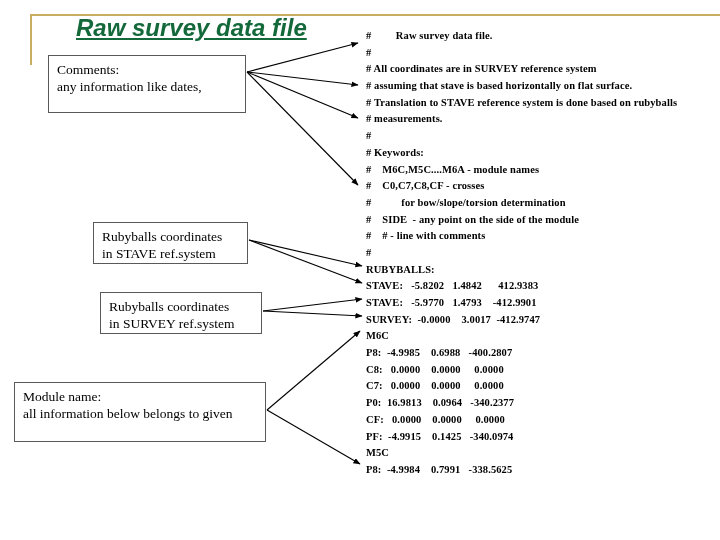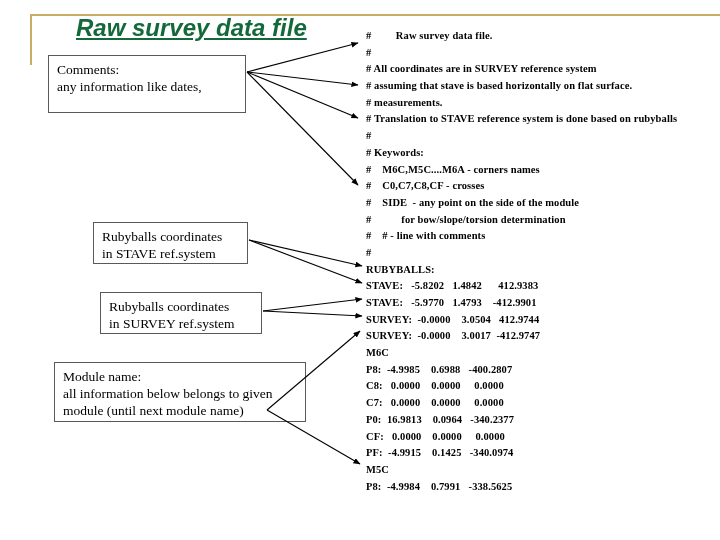--- a/index.html
+++ b/index.html
@@ -59,21 +59,21 @@
     color: #000000;
     font-size: 13.5px;
     line-height: 17px;
     padding: 5px 8px 4px 8px;
   }
   .box .ln { display: block; white-space: nowrap; font-family: Liberation Serif, serif; }
 
   #box-comments { left: 48px; top: 55px; width: 198px; height: 58px; }
   #box-ruby-stave { left: 93px; top: 222px; width: 155px; height: 42px; }
   #box-ruby-survey { left: 100px; top: 292px; width: 162px; height: 42px; }
-  #box-module { left: 14px; top: 362px; width: 252px; height: 60px; margin-left: 40px; }
+  #box-module { left: 14px; top: 382px; width: 252px; height: 60px; }
 
   
   #listing {
     position: absolute;
     left: 366px;
     top: 28px;
     width: 350px;
     font-size: 10.5px;
     font-weight: bold;
     color: #000000;
@@ -128,42 +128,40 @@
   </div>
 
   <div class="box" id="box-ruby-survey">
     <span class="ln">Rubyballs coordinates</span>
     <span class="ln">in SURVEY ref.system</span>
   </div>
 
   <div class="box" id="box-module">
     <span class="ln">Module name:</span>
     <span class="ln">all information below belongs to given</span>
-    <span class="ln">module (until next module name)</span>
   </div>
 
   <div id="listing">
       <div class="row">#         Raw survey data file.</div>
       <div class="row">#</div>
       <div class="row"># All coordinates are in SURVEY reference system</div>
       <div class="row"># assuming that stave is based horizontally on flat surface.</div>
+      <div class="row"># Translation to STAVE reference system is done based on rubyballs</div>
       <div class="row"># measurements.</div>
-      <div class="row"># Translation to STAVE reference system is done based on rubyballs</div>
       <div class="row">#</div>
       <div class="row"># Keywords:</div>
-      <div class="row">#    M6C,M5C....M6A - corners names</div>
+      <div class="row">#    M6C,M5C....M6A - module names</div>
       <div class="row">#    C0,C7,C8,CF - crosses</div>
+      <div class="row">#           for bow/slope/torsion determination</div>
       <div class="row">#    SIDE  - any point on the side of the module</div>
-      <div class="row">#           for bow/slope/torsion determination</div>
       <div class="row">#    # - line with comments</div>
       <div class="row">#</div>
       <div class="row">RUBYBALLS:</div>
       <div class="row">STAVE:   -5.8202   1.4842      412.9383</div>
       <div class="row">STAVE:   -5.9770   1.4793    -412.9901</div>
-      <div class="row">SURVEY:  -0.0000    3.0504   412.9744</div>
       <div class="row">SURVEY:  -0.0000    3.0017  -412.9747</div>
       <div class="row">M6C</div>
       <div class="row">P8:  -4.9985    0.6988   -400.2807</div>
       <div class="row">C8:   0.0000    0.0000     0.0000</div>
       <div class="row">C7:   0.0000    0.0000     0.0000</div>
       <div class="row">P0:  16.9813    0.0964   -340.2377</div>
       <div class="row">CF:   0.0000    0.0000     0.0000</div>
       <div class="row">PF:  -4.9915    0.1425   -340.0974</div>
       <div class="row">M5C</div>
       <div class="row">P8:  -4.9984    0.7991   -338.5625</div>

